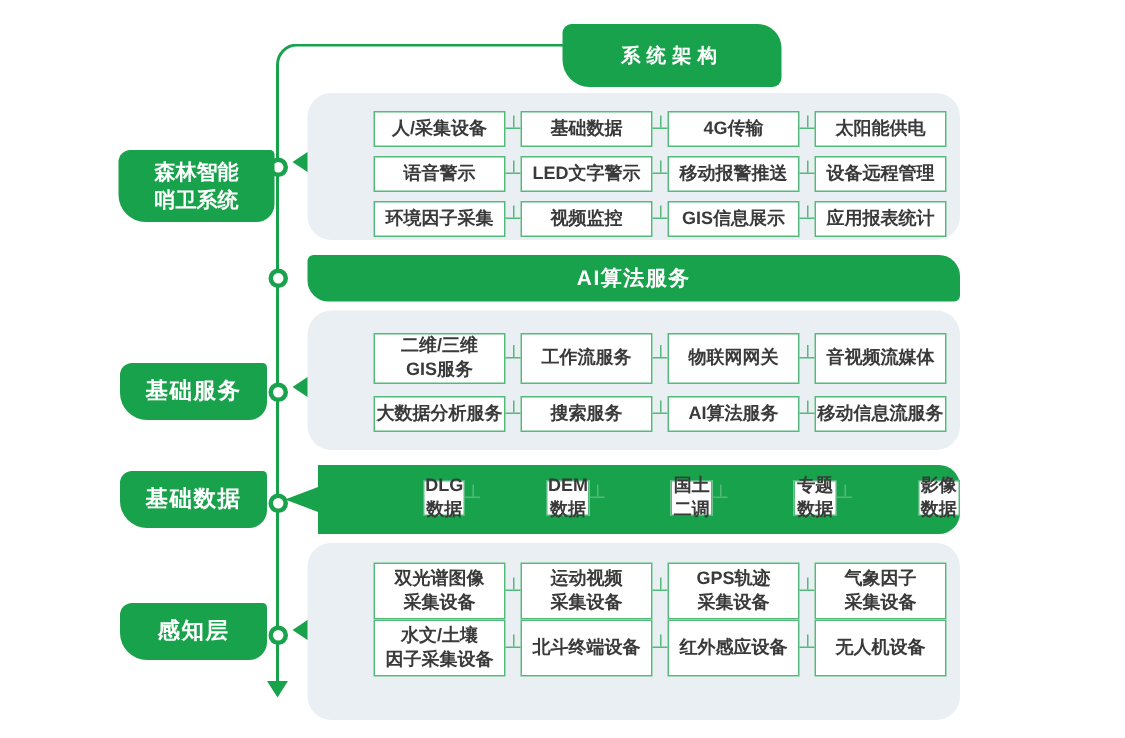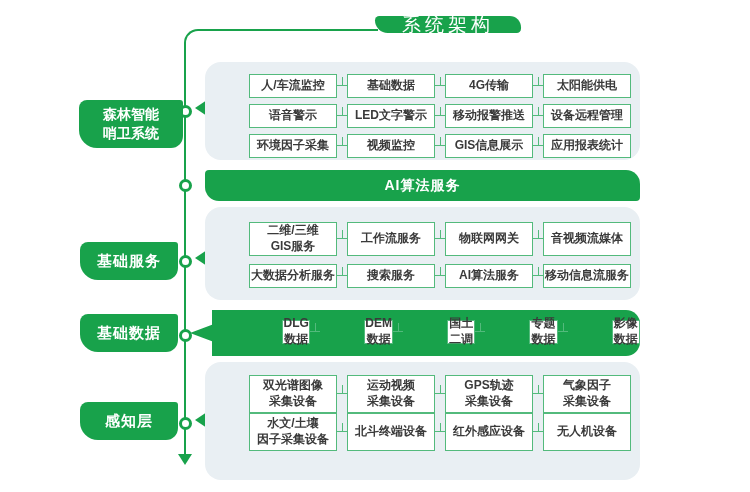--- a/index.html
+++ b/index.html
@@ -14,24 +14,24 @@
 
   
   .spine{position:absolute;left:184px;top:29px;width:192px;height:427px;
     border-left:2px solid var(--green);border-top:2px solid var(--green);
     border-top-left-radius:14px;}
   .spine-arrow{position:absolute;left:178px;top:454px;width:0;height:0;
     border-left:7px solid transparent;border-right:7px solid transparent;
     border-top:11px solid var(--green);}
 
   
-  .banner{position:absolute;left:375px;top:16px;width:146px;height:17px;
+  .banner{position:absolute;left:375px;top:16px;width:146px;height:42px;
     background:var(--green);border-radius:6px 16px 6px 18px;
     display:flex;align-items:center;justify-content:center;
-    color:#fff;font-size:19px;font-weight:normal;letter-spacing:4px;}
+    color:#fff;font-size:13px;font-weight:bold;letter-spacing:4px;}
 
   
   .sec-label{position:absolute;background:var(--green);color:#fff;font-weight:bold;
     display:flex;align-items:center;justify-content:center;text-align:center;
     white-space:pre-line;border-radius:8px 3px 12px 18px;line-height:1.35;}
   .lbl-forest{left:79px;top:100px;width:104px;height:48px;font-size:14px;}
   .lbl-services{left:80px;top:242px;width:98px;height:38px;font-size:15px;letter-spacing:1px;}
   .lbl-data{left:80px;top:314px;width:98px;height:38px;font-size:15px;letter-spacing:1px;}
   .lbl-sensing{left:80px;top:402px;width:98px;height:38px;font-size:15px;letter-spacing:1px;}
 
@@ -105,21 +105,21 @@
   <div class="tri" style="top:412px"></div>
 
   <div class="sec-label lbl-forest">森林智能
 哨卫系统</div>
   <div class="sec-label lbl-services">基础服务</div>
   <div class="sec-label lbl-data">基础数据</div>
   <div class="sec-label lbl-sensing">感知层</div>
 
   <div class="panel panel-forest">
       <div class="box-row row-0">
-        <div class="node-box">人/车流监控</div>
+        <div class="node-box">人/采集设备</div>
         <span class="conn"></span>
         <div class="node-box">基础数据</div>
         <span class="conn"></span>
         <div class="node-box">4G传输</div>
         <span class="conn"></span>
         <div class="node-box">太阳能供电</div>
       </div>
       <div class="box-row row-1">
         <div class="node-box">语音警示</div>
         <span class="conn"></span>

